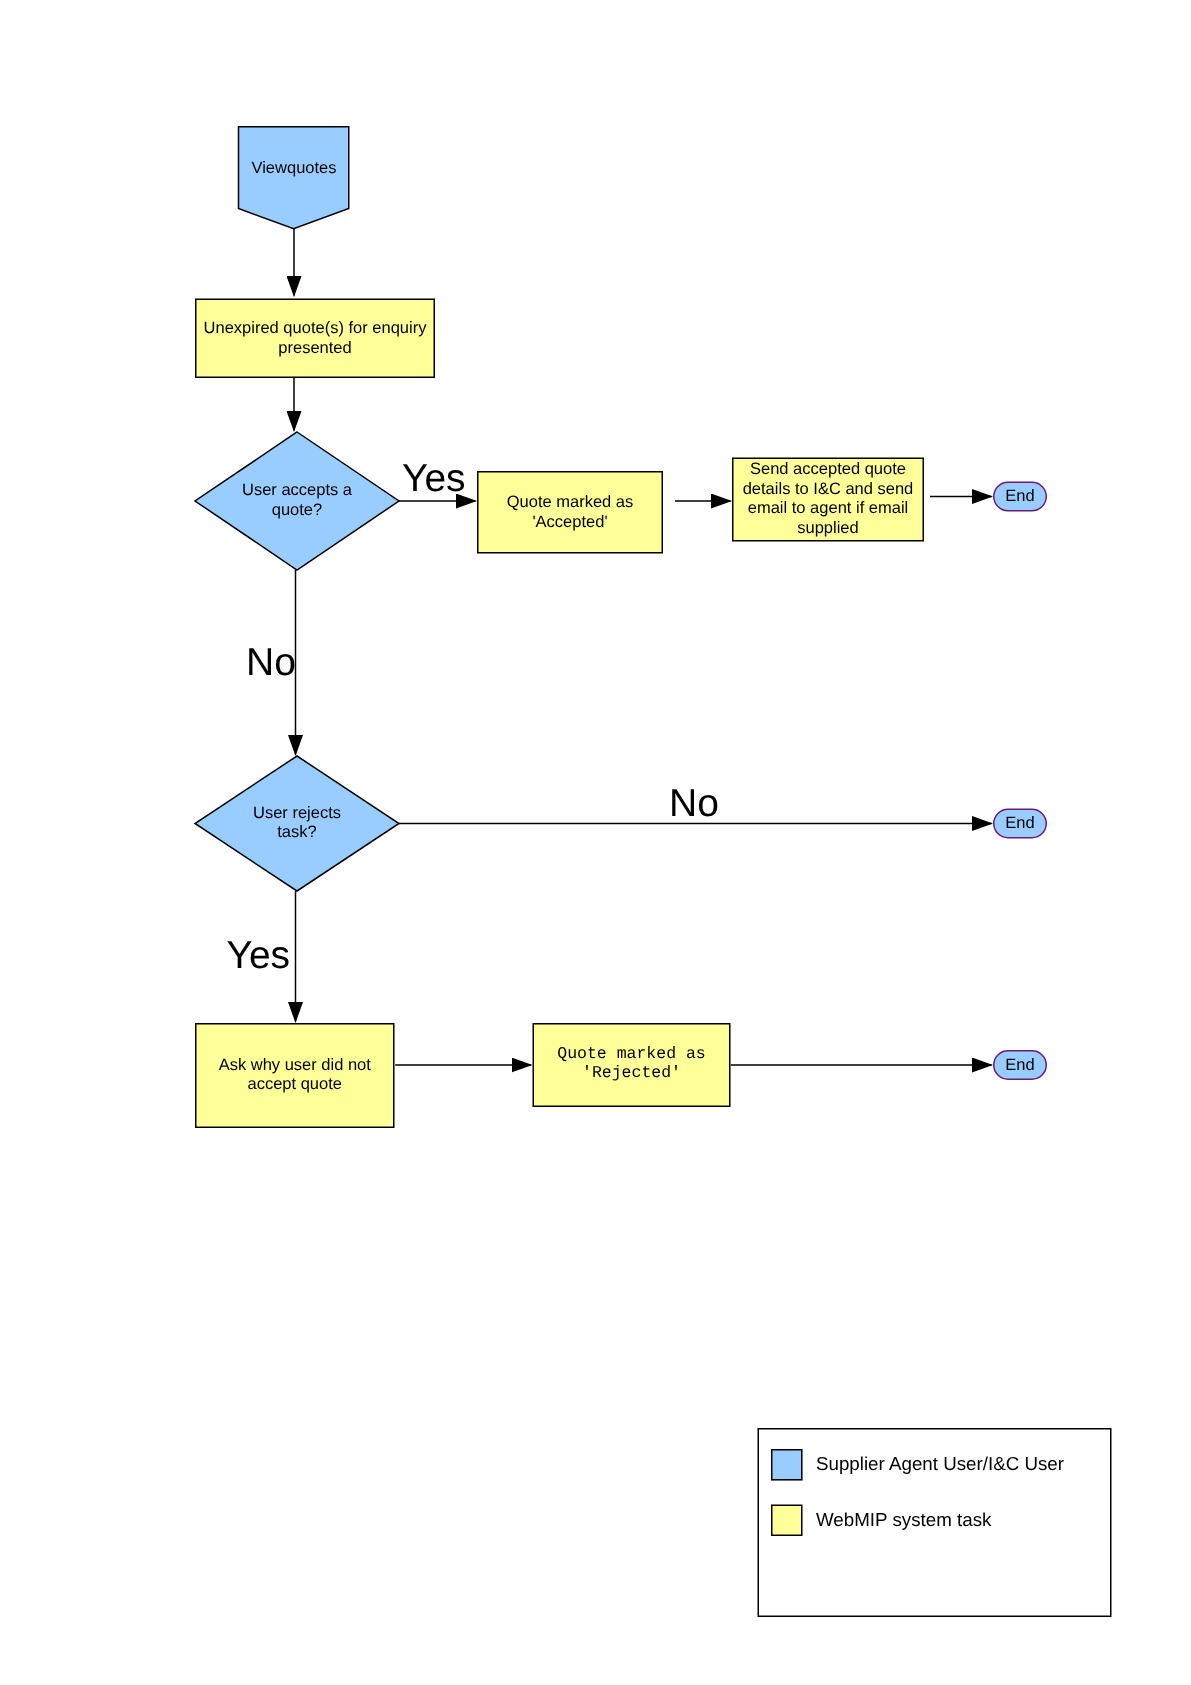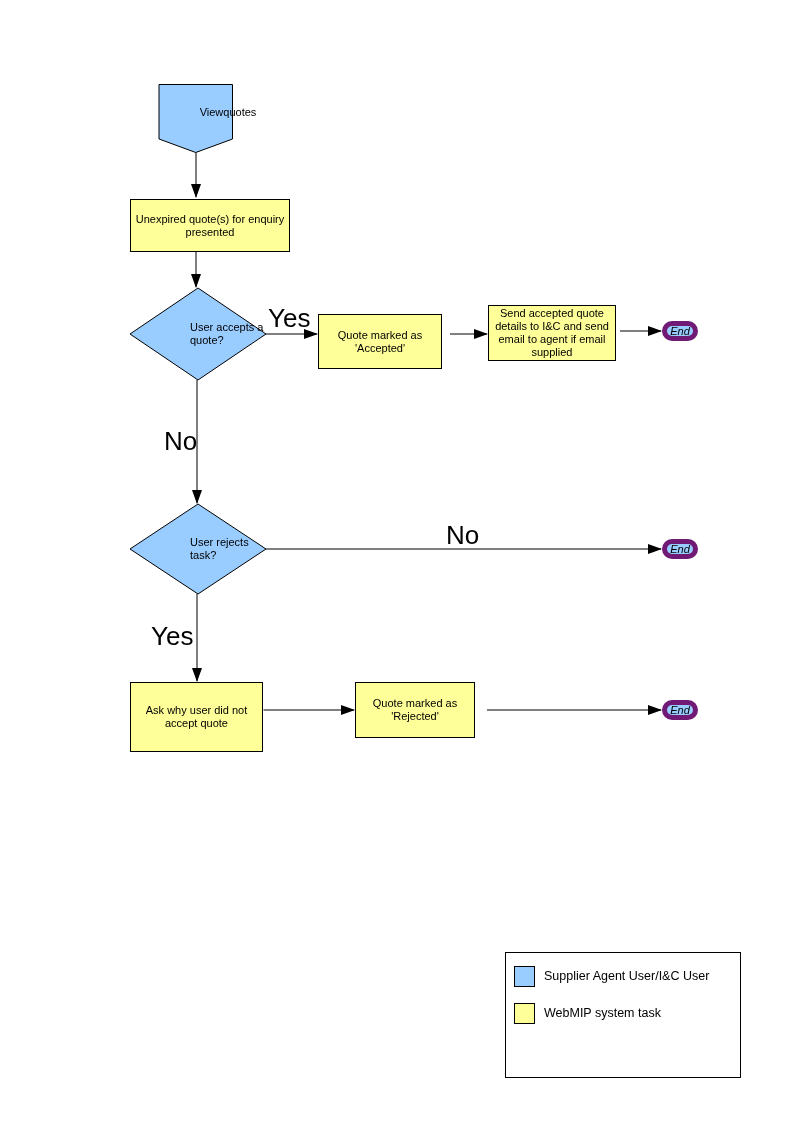--- a/index.html
+++ b/index.html
@@ -14,51 +14,49 @@
   }
   .canvas svg.wires {
     position: absolute;
     left: 0; top: 0;
   }
   .node-text {
     position: absolute;
     display: flex;
     align-items: center;
     justify-content: center;
-    text-align: left;
+    text-align: center;
     font-size: 11px;
     line-height: 13px;
-    margin-left: 32px;
   }
   .proc {
     position: absolute;
     background: #FFFF99;
     border: 1.5px solid #000;
     display: flex;
     align-items: center;
     justify-content: center;
     text-align: center;
     font-size: 11px;
     line-height: 13px;
     box-sizing: border-box;
     padding: 2px 3px;
   }
   .endcap {
     position: absolute;
     width: 36px;
     height: 20px;
     background: #99CCFF;
-    border: 5px solid #701a75;
+    border: 1px solid #701a75;
     border-radius: 10px;
     display: flex;
     align-items: center;
     justify-content: center;
     font-size: 11px;
     box-sizing: border-box;
-    font-style: italic;
   }
   .edge-label {
     position: absolute;
     font-size: 26px;
     line-height: 26px;
     white-space: nowrap;
   }
   .legend {
     position: absolute;
     left: 505px;
@@ -125,21 +123,21 @@
   <div class="node-text" style="left:159px; top:86px; width:74px; height:53px;">Viewquotes</div>
 
   <div class="proc" style="left:130px; top:199px; width:160px; height:53px;">Unexpired quote(s) for enquiry presented</div>
 
   <div class="proc" style="left:318px; top:314px; width:124px; height:55px;">Quote marked as 'Accepted'</div>
 
   <div class="proc" style="left:488px; top:305px; width:128px; height:56px;">Send accepted quote details to I&amp;C and send email to agent if email supplied</div>
 
   <div class="proc" style="left:130px; top:682px; width:133px; height:70px;">Ask why user did not accept quote</div>
 
-  <div class="proc" style="left:355px; top:682px; width:120px; height:56px;">Quote marked as 'Rejected'</div>
+  <div class="proc" style="left:355px; top:682px; width:132px; height:56px;font-family:Liberation Mono, monospace;">Quote marked as 'Rejected'</div>
 
   <div class="node-text" style="left:158px; top:314px; width:80px; height:40px;">User accepts a quote?</div>
 
   <div class="node-text" style="left:158px; top:529px; width:80px; height:40px;">User rejects task?</div>
 
   <div class="endcap" style="left:662px; top:321px;">End</div>
 
   <div class="endcap" style="left:662px; top:539px;">End</div>
 
   <div class="endcap" style="left:662px; top:700px;">End</div>

